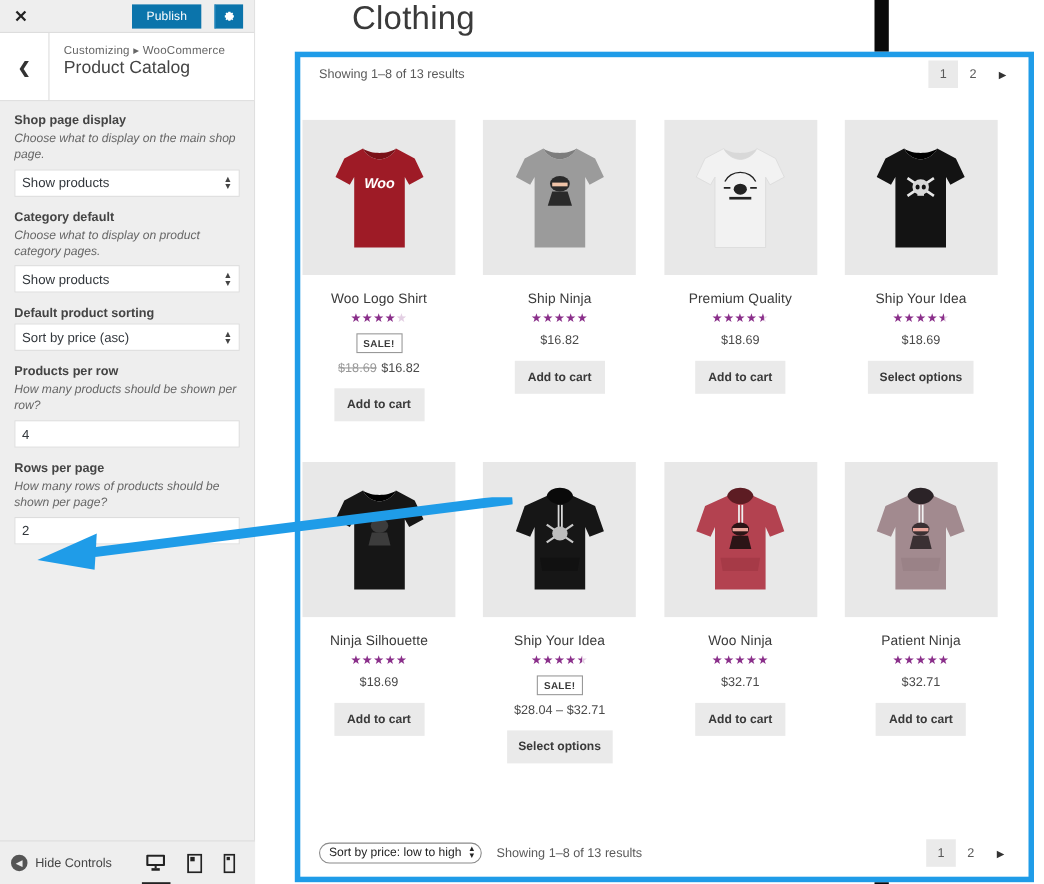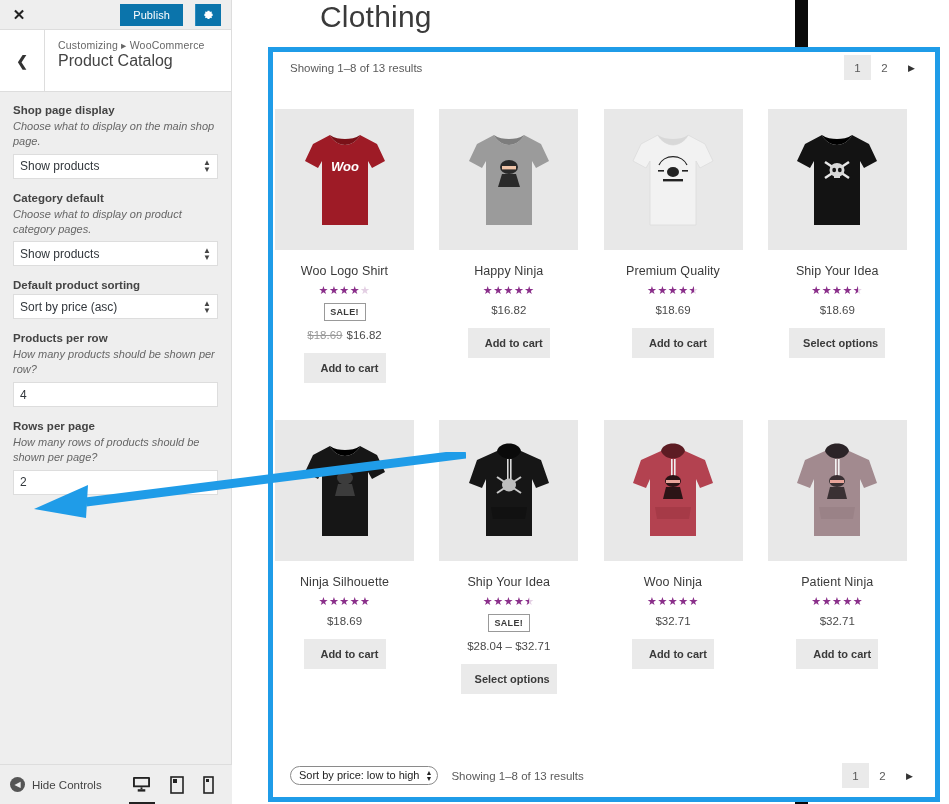--- a/index.html
+++ b/index.html
@@ -133,21 +133,21 @@
   .sale {
     display: block; width: 42px; margin: 7px auto 0 auto; text-align: center;
     font-size: 9px; font-weight: bold; color: #3a3a3a;
     border: 1px solid #999; padding: 3px 0; background: #fff; letter-spacing: .3px;
   }
   .price { text-align: center; font-size: 11.5px; color: #4a4a4a; margin-top: 8px; }
   .price .old { text-decoration: line-through; color: #999; margin-right: 4px; }
   .cta {
     display: block; margin: 12px auto 0 auto; background: #eaeaea; border: none;
     font-size: 11px; font-weight: bold; color: #3a3a3a; padding: 9px 7px;
-    width: 82px; cursor: pointer; font-family: "Liberation Sans", sans-serif; text-align: right;
+    width: 82px; cursor: pointer; font-family: "Liberation Sans", sans-serif;
   }
   .cta.wide { width: 96px; }
 
   .bottom-bar { position: absolute; left: 17px; bottom: 9px; right: 12px; display: flex; align-items: center; }
   .sort-select {
     border: 1px solid #8a8a8a; border-radius: 10px; background: #fff;
     font-size: 11px; color: #222; padding: 2px 18px 2px 8px; position: relative;
     display: inline-flex; align-items: flex-start; height: 19px; cursor: pointer;
   }
   .sort-select .arrows {
@@ -303,21 +303,21 @@
             <svg class="garment" width="96" height="110" viewBox="0 0 96 110">
               <path d="M33 10 L16 19 L8 36 L21 43 L25 36 L25 100 L71 100 L71 36 L75 43 L88 36 L80 19 L63 10 C60 17 52 20 48 20 C44 20 36 17 33 10 Z" fill="#9b9b9b"></path>
               <path d="M33 10 C36 17 44 20 48 20 C52 20 60 17 63 10 C59 13 53 14 48 14 C43 14 37 13 33 10 Z" fill="#7d7d7d"></path>
               <g>
                 <ellipse cx="48" cy="42" rx="9" ry="7" fill="#2a2a2a"></ellipse>
                 <rect x="41" y="41" width="14" height="3.4" fill="#f0c4a8"></rect>
                 <path d="M41 49 L55 49 L59 62 L37 62 Z" fill="#2a2a2a"></path>
               </g>
             </svg>
           </div>
-          <div class="prod-name">Happy Ninja</div>
+          <div class="prod-name">Ship Ninja</div>
           <div class="stars">
             <span class="star">★</span><span class="star">★</span><span class="star">★</span><span class="star">★</span><span class="star">★</span>
           </div>
           <div class="price">
             <span>$16.82</span>
           </div>
           <button class="cta">Add to cart</button>
         </div>
 
         <div class="card">

